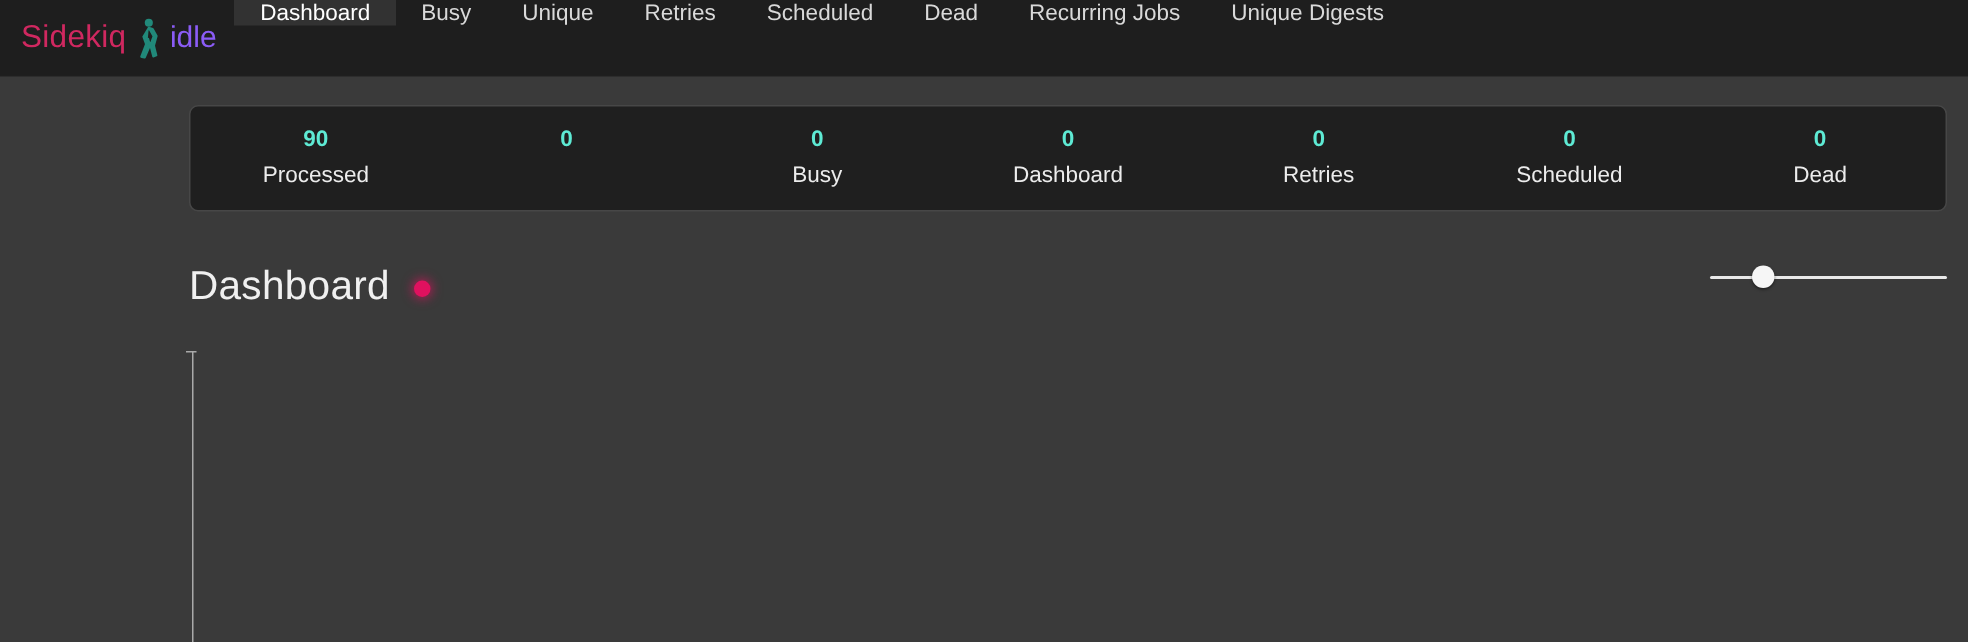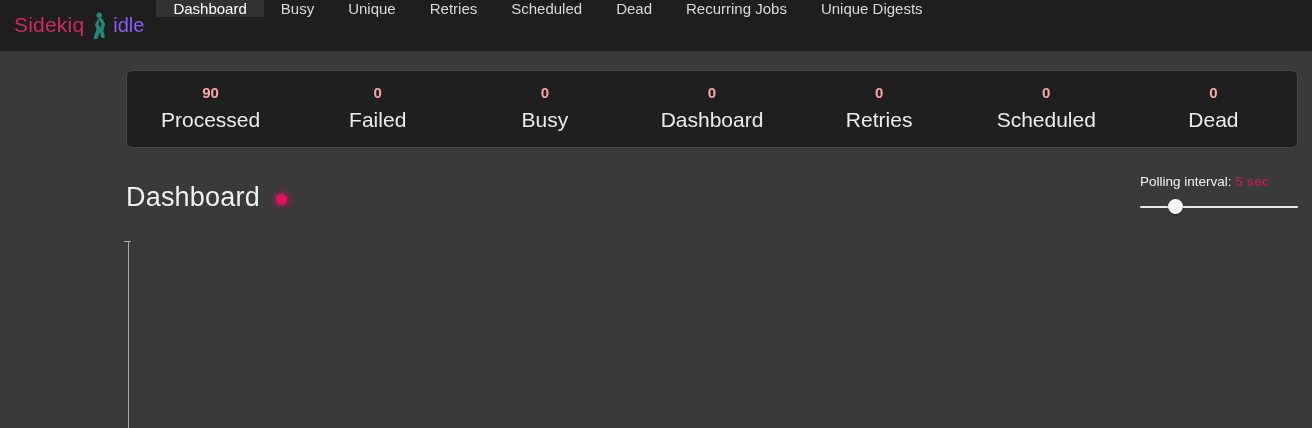--- a/index.html
+++ b/index.html
@@ -67,28 +67,28 @@
     border:1px solid #474747;
     border-radius:6px;
     display:flex;
     padding:13px 0 15px 0;
   }
   .stat {
     flex:1;
     text-align:center;
   }
   .stat-value {
-    color:#fca5a5;
+    color:#5eead4;
     font-size:15px;
     font-weight:700;
   }
   .stat-label {
     margin-top:7px;
     color:#ececec;
-    font-size:21px;
+    font-size:15px;
   }
 
   .page-head {
     margin-top:34px;
     display:flex;
     align-items:flex-start;
     justify-content:space-between;
     min-height:46px;
   }
   .title-wrap { display:flex; align-items:center; }
@@ -198,21 +198,20 @@
 
 <main class="container">
 
   <section class="stats-bar">
     <div class="stat">
       <div class="stat-value">90</div>
       <div class="stat-label">Processed</div>
     </div>
     <div class="stat">
       <div class="stat-value">0</div>
-      <div class="stat-label">Failed</div>
     </div>
     <div class="stat">
       <div class="stat-value">0</div>
       <div class="stat-label">Busy</div>
     </div>
     <div class="stat">
       <div class="stat-value">0</div>
       <div class="stat-label">Dashboard</div>
     </div>
     <div class="stat">
@@ -228,24 +227,20 @@
       <div class="stat-label">Dead</div>
     </div>
   </section>
 
   <div class="page-head">
     <div class="title-wrap">
       <h1 class="page-title">Dashboard</h1>
       <span class="beacon"></span>
     </div>
     <div class="poll-wrap">
-      <div class="poll-label">
-        <span>Polling interval:</span>
-        <span class="poll-value">5 sec</span>
-      </div>
       <div class="poll-slider">
         <div class="poll-track"></div>
         <div class="poll-thumb"></div>
       </div>
     </div>
   </div>
 
   <div class="chart">
     <div class="chart-y-axis">
       <div class="chart-y-tick"></div>

